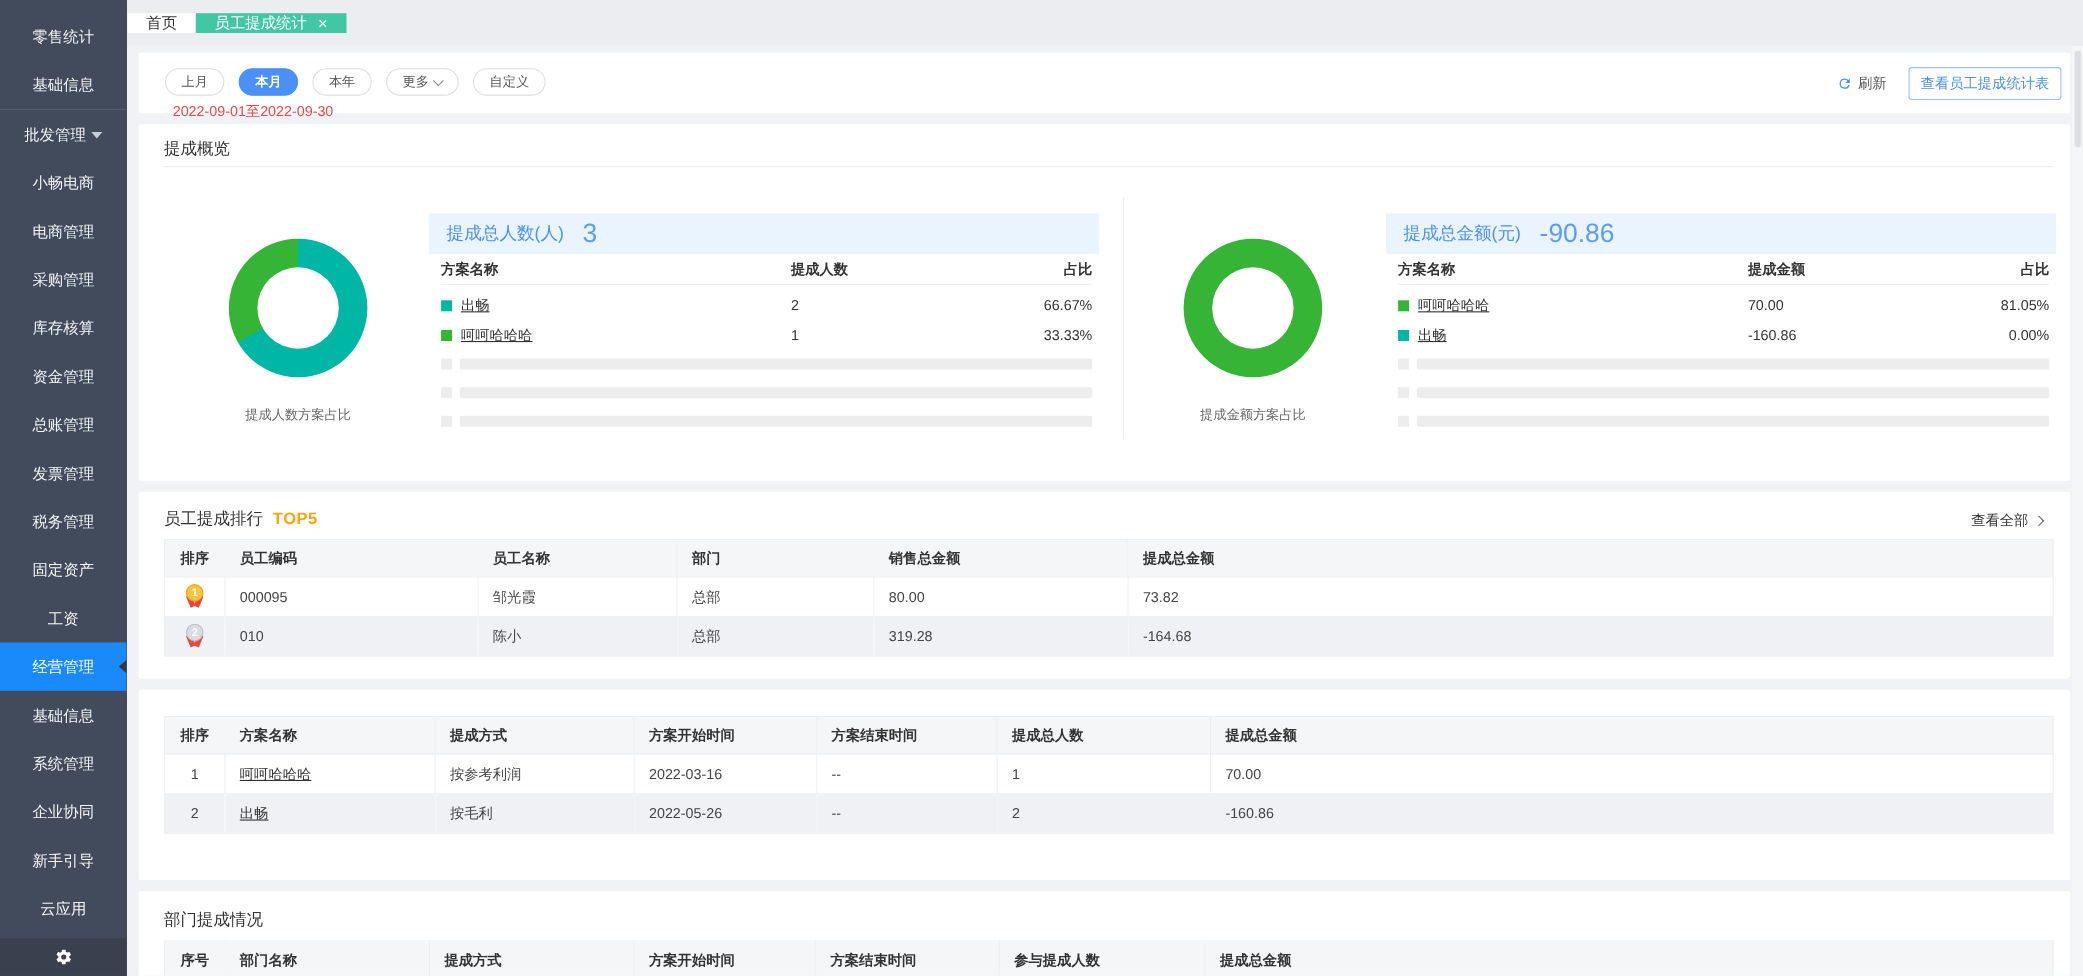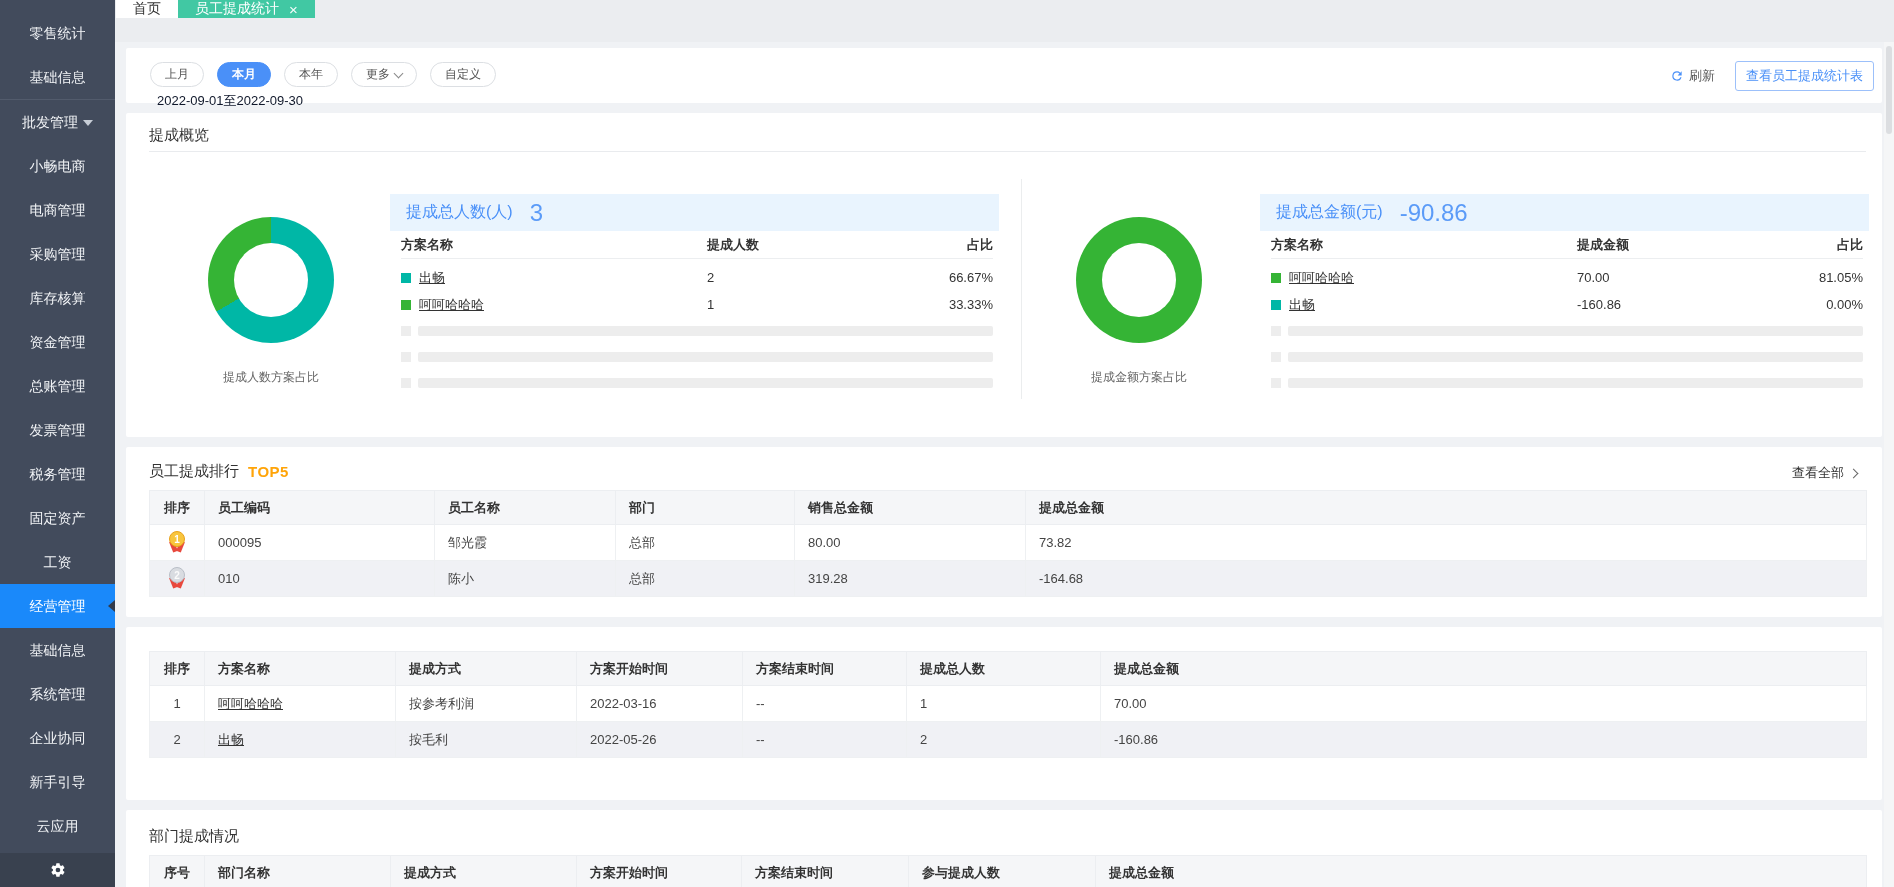--- a/index.html
+++ b/index.html
@@ -12,56 +12,56 @@
   .sidebar{position:fixed;left:0;top:0;width:115px;height:887px;background:#424b5c;z-index:50;}
   .sb-menu{padding-top:11px;}
   .sb-item{height:44px;line-height:44px;text-align:center;color:#f2f4f7;font-size:14px;cursor:pointer;position:relative;white-space:nowrap;}
   .sb-item .caret-down{display:inline-block;width:0;height:0;border-left:5px solid transparent;border-right:5px solid transparent;border-top:6px solid #c7cdd6;margin-left:5px;vertical-align:middle;}
   .sb-item.active{background:#1a89fa;color:#fff;}
   .sb-item.active .collapse-arrow{position:absolute;right:0;top:50%;margin-top:-6px;width:0;height:0;border-top:6px solid transparent;border-bottom:6px solid transparent;border-right:7px solid #323a4a;}
   .sb-divider{height:1px;background:#525b6c;margin:0 0 0 0;}
   .sb-footer{position:absolute;left:0;bottom:0;width:115px;height:34px;background:#39414f;display:flex;align-items:center;justify-content:center;cursor:pointer;}
   
   .main{margin-left:115px;}
-  .tabbar{height:42px;background:#ebedf0;display:flex;align-items:flex-start;}
+  .tabbar{height:42px;background:#ebedf0;display:flex;align-items:center;}
   .tab{display:flex;align-items:center;padding:0 17px;font-size:14px;color:#333;cursor:pointer;}
   .tab.home{background:#ffffff;margin-left:1px;}
   .tab.active{background:#41c8a3;color:#fff;}
   .tab .close{margin-left:10px;font-size:15px;line-height:1;opacity:.95;cursor:pointer;}
   .content{padding:6px 12px 0 11px;}
   .card{background:#fff;border-radius:2px;margin-bottom:10px;position:relative;}
   
   .filter-card{height:55px;display:flex;align-items:flex-start;padding:0;}
   .filter-left{padding:14px 0 0 24px;}
   .pills{display:flex;gap:13px;align-items:center;}
   .pill{border:1px solid #dcdfe3;border-radius:14px;padding:3px 14px;font-size:12px;color:#555;background:#fff;cursor:pointer;display:flex;align-items:center;white-space:nowrap;}
   .pill.active{background:#4a90f8;border-color:#4a90f8;color:#fff;font-weight:bold;}
   .chev-down{display:inline-block;width:6px;height:6px;border-right:1px solid #888;border-bottom:1px solid #888;transform:rotate(45deg);margin-left:5px;margin-top:-3px;}
-  .date-range{margin-top:5px;padding-left:7px;font-size:13px;color:#0f172a;}
+  .date-range{margin-top:5px;padding-left:7px;font-size:13px;color:#ef4444;}
   .filter-right{margin-left:auto;display:flex;align-items:center;gap:20px;padding:13px 8px 0 0;}
   .refresh{display:flex;align-items:center;gap:5px;color:#555;font-size:13px;cursor:pointer;}
   .btn-outline{border:1px solid #9cc0fa;color:#4a90f8;border-radius:3px;padding:5px 10px;font-size:13px;background:#fff;cursor:pointer;white-space:nowrap;}
   
   .ov-card{height:324px;}
   .card-title{font-size:15px;color:#333;}
   .ov-title{position:absolute;left:23px;top:13px;}
   .ov-sep{position:absolute;left:23px;right:16px;top:38px;height:1px;background:#e9ebee;}
   .ov-vdivider{position:absolute;left:895px;top:66px;height:220px;width:1px;background:#ebedee;}
   .donut{position:absolute;width:126px;height:126px;border-radius:50%;top:104px;}
   .donut-hole{position:absolute;left:26px;top:26px;width:74px;height:74px;border-radius:50%;background:#fff;}
   .donut-label{position:absolute;top:256px;width:200px;text-align:center;font-size:12px;color:#666;}
   .ov-banner{position:absolute;top:81px;width:609px;height:37px;background:#e9f4fe;display:flex;align-items:center;padding-left:16px;box-sizing:border-box;}
   .ov-banner .bl{font-size:16px;color:#4a90f8;}
   .ov-banner .bv{font-size:24px;color:#5b9bf8;margin-left:17px;}
   .ov-table{position:absolute;top:119px;width:592px;font-size:13px;}
   .ov-th{display:flex;height:26px;align-items:center;border-bottom:1px solid #eceef0;font-weight:bold;color:#333;}
   .ov-body{padding-top:5px;}
   .ov-row{display:flex;height:27px;align-items:center;}
   .mt-name{width:306px;display:flex;align-items:center;}
-  .mt-val{width:160px;}
+  .mt-val{width:160px;margin-left:12px;}
   .mt-pct{flex:1;text-align:right;}
   .sq{width:10px;height:10px;margin-right:8px;flex:none;}
   .mini-link{text-decoration:underline;color:#333;cursor:pointer;}
   .ov-skel{display:flex;align-items:center;height:26px;}
   .ov-skel:first-of-type{margin-top:3px;}
   .skel-sq{width:10px;height:10px;background:#ededed;margin-right:7px;flex:none;}
   .skel-bar{flex:1;height:10px;background:#ededed;border-radius:2px;}
   
   .rank-card{height:170px;padding:14px 20px 0 23px;box-sizing:border-box;}
   .plan-card{height:173px;padding:14px 16px 0 23px;box-sizing:border-box;}

